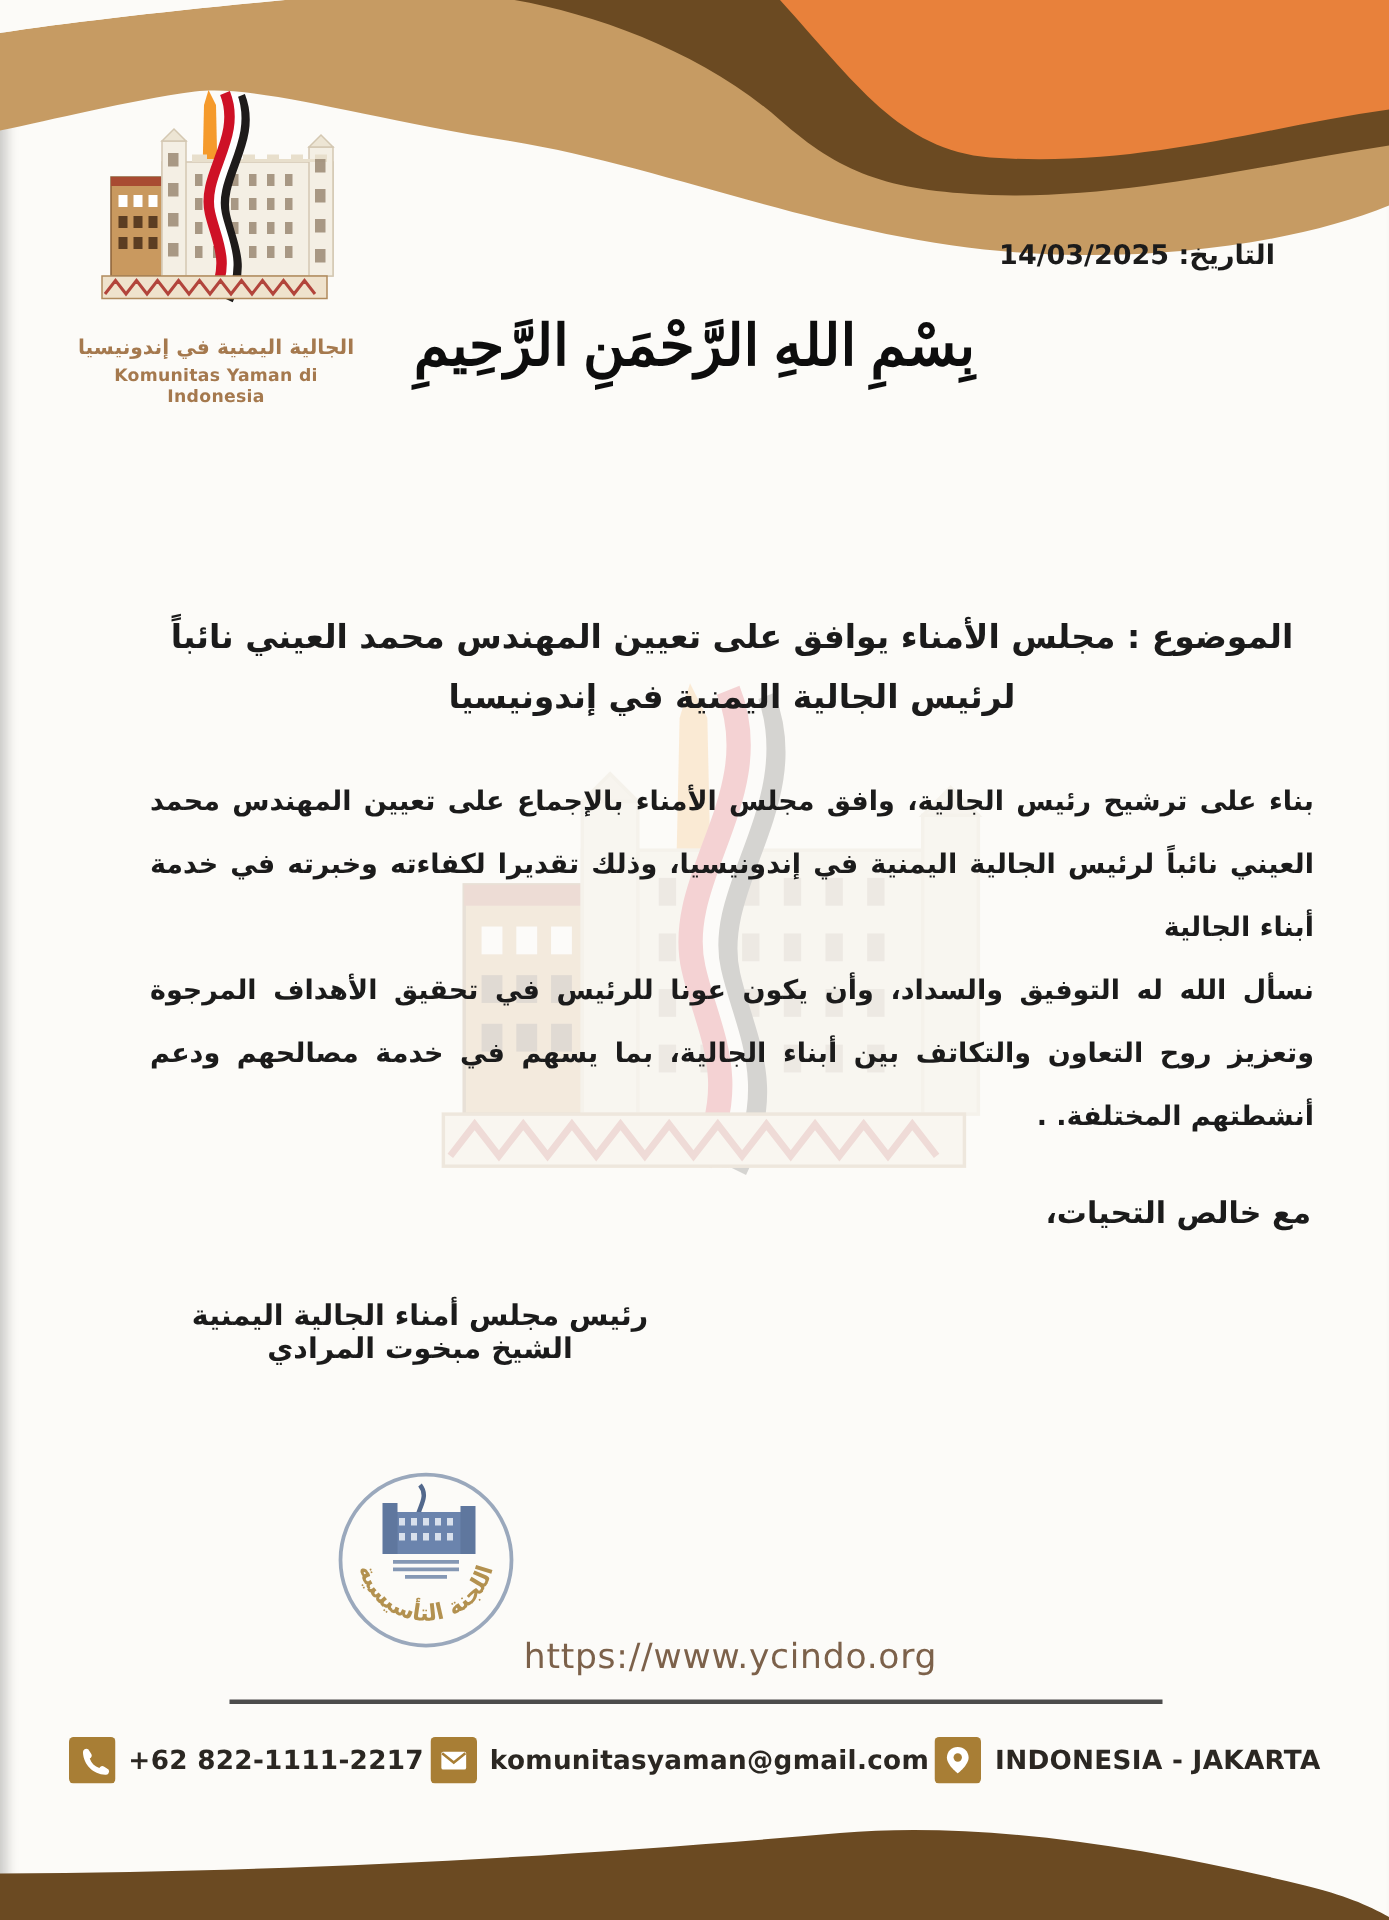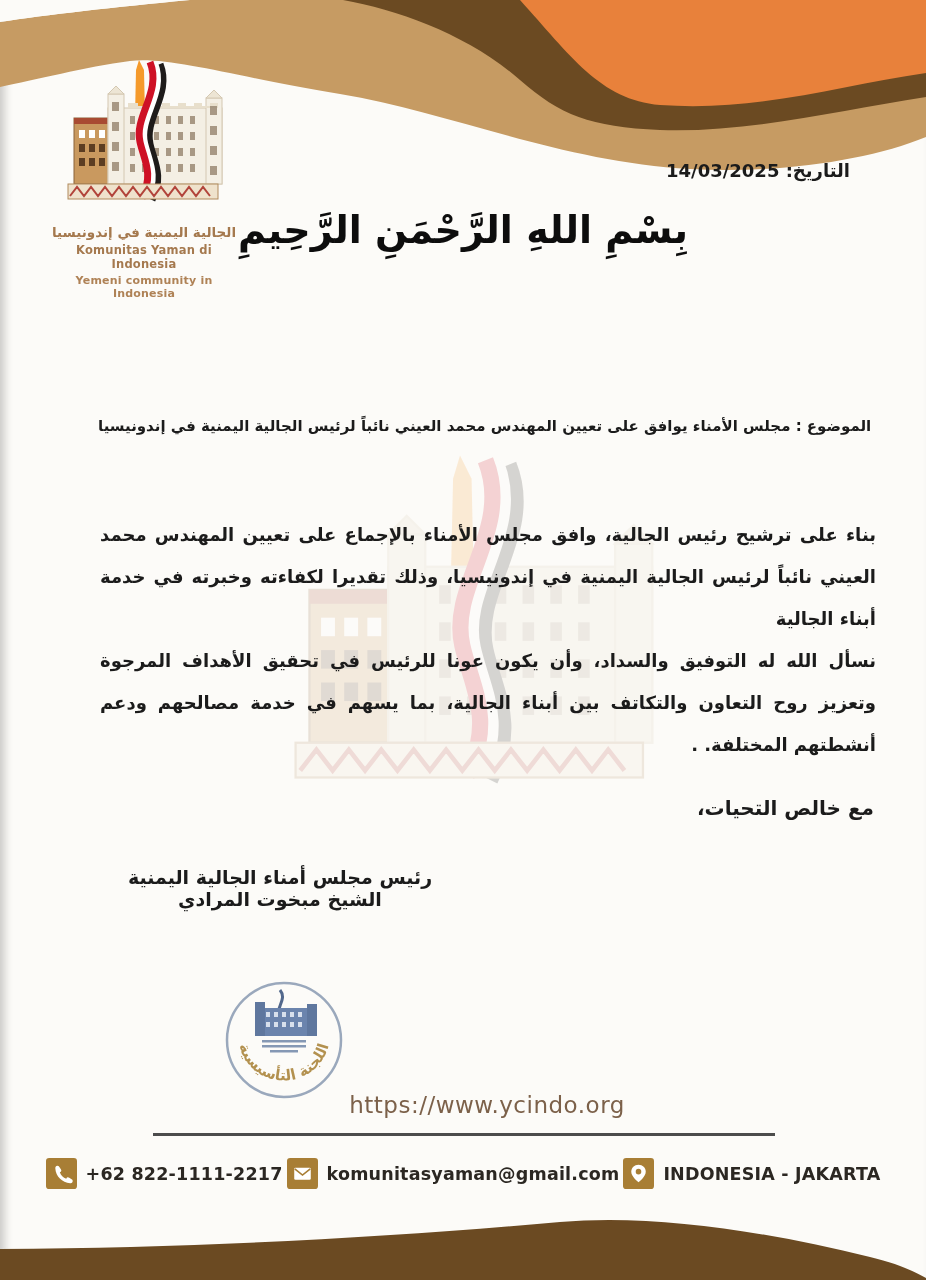--- a/index.html
+++ b/index.html
@@ -13,23 +13,23 @@
   .abs{position:absolute;}
   
   .top-banner{left:0;top:0;width:926px;height:240px;}
   .bottom-banner{left:0;top:1190px;width:926px;height:90px;}
   
   .logo{left:44px;top:56px;width:200px;text-align:center;}
   .logo .l-ar{font-size:13.5px;font-weight:bold;color:#A5794E;direction:rtl;margin-top:18px;}
   .logo .l-id{font-size:11.5px;font-weight:bold;color:#A5794E;margin-top:3px;letter-spacing:.2px;}
   .logo .l-en{font-size:11px;font-weight:bold;color:#AF8256;margin-top:3px;letter-spacing:.2px;}
   .date-line{right:76px;top:160px;font-size:18px;font-weight:bold;direction:rtl;}
-  .bismillah{left:0;top:208px;width:926px;text-align:center;font-size:38px;font-weight:bold;color:#0d0d0d;direction:rtl;letter-spacing:1px;}
+  .bismillah{left:0;top:208px;width:926px;text-align:center;font-size:38px;font-weight:bold;color:#0d0d0d;direction:rtl;letter-spacing:1px;font-family:Liberation Serif, serif;}
   .watermark{left:240px;top:440px;width:440px;opacity:.17;pointer-events:none;}
-  .subject{left:98px;top:406px;width:780px;font-size:15px;font-weight:bold;direction:rtl;text-align:left;line-height:40px;}
+  .subject{left:98px;top:406px;width:780px;font-size:22px;font-weight:bold;direction:rtl;text-align:center;line-height:40px;}
   .para{right:50px;width:776px;font-size:18px;font-weight:bold;direction:rtl;text-align:justify;line-height:42px;}
   .p1{top:514px;}
   .p2{top:640px;}
   .closing{right:52px;top:796px;font-size:20px;font-weight:bold;direction:rtl;}
   .signer{left:110px;top:866px;width:340px;text-align:center;direction:rtl;}
   .signer .s-title{font-size:19px;font-weight:bold;}
   .signer .s-name{font-size:19px;font-weight:bold;}
   .stamp{left:222px;top:978px;width:124px;height:124px;}
   .website{left:0;top:1092px;width:926px;text-align:center;font-size:23px;color:#7C614A;letter-spacing:.5px;padding-left:24px;}
   .divider{left:153px;top:1133px;width:622px;height:2.5px;background:#4c4c4c;}
@@ -109,21 +109,20 @@
 
       <path d="M116,8 C128,38 100,62 106,88 C110,106 120,120 108,144" fill="none" stroke="#1E1B1A" stroke-width="7"></path>
       <path d="M111,7 C123,37 95,61 101,87 C105,105 115,119 103,143" fill="none" stroke="#FFFFFF" stroke-width="6"></path>
       <path d="M106,6 C118,36 90,60 96,86 C100,104 110,118 98,142" fill="none" stroke="#CE1126" stroke-width="7"></path>
 
       <rect x="24" y="128" width="150" height="15" fill="#EFE2CC" stroke="#B08A5C" stroke-width="1"></rect>
       <path d="M26,140 l7,-9 l7,9 l7,-9 l7,9 l7,-9 l7,9 l7,-9 l7,9 l7,-9 l7,9 l7,-9 l7,9 l7,-9 l7,9 l7,-9 l7,9 l7,-9 l7,9 l7,-9 l7,9" fill="none" stroke="#B2443B" stroke-width="2"></path>
     </svg>
     <div class="l-ar">الجالية اليمنية في إندونيسيا</div>
     <div class="l-id">Komunitas Yaman di Indonesia</div>
-    <div class="l-en">Yemeni community in Indonesia</div>
   </div>
 
   <div class="abs date-line">التاريخ: 14/03/2025</div>
 
   <div class="abs bismillah">بِسْمِ اللهِ الرَّحْمَنِ الرَّحِيمِ</div>
 
   <div class="abs watermark">
     <svg width="440" height="360" viewBox="0 0 190 150" aria-hidden="true">
       <path d="M95,4 L100,14 L101,60 L91,60 L92,14 Z" fill="#F59A2B"></path>
       <rect x="30" y="62" width="36" height="66" fill="#C9995F" stroke="#8A6238" stroke-width="1"></rect>

